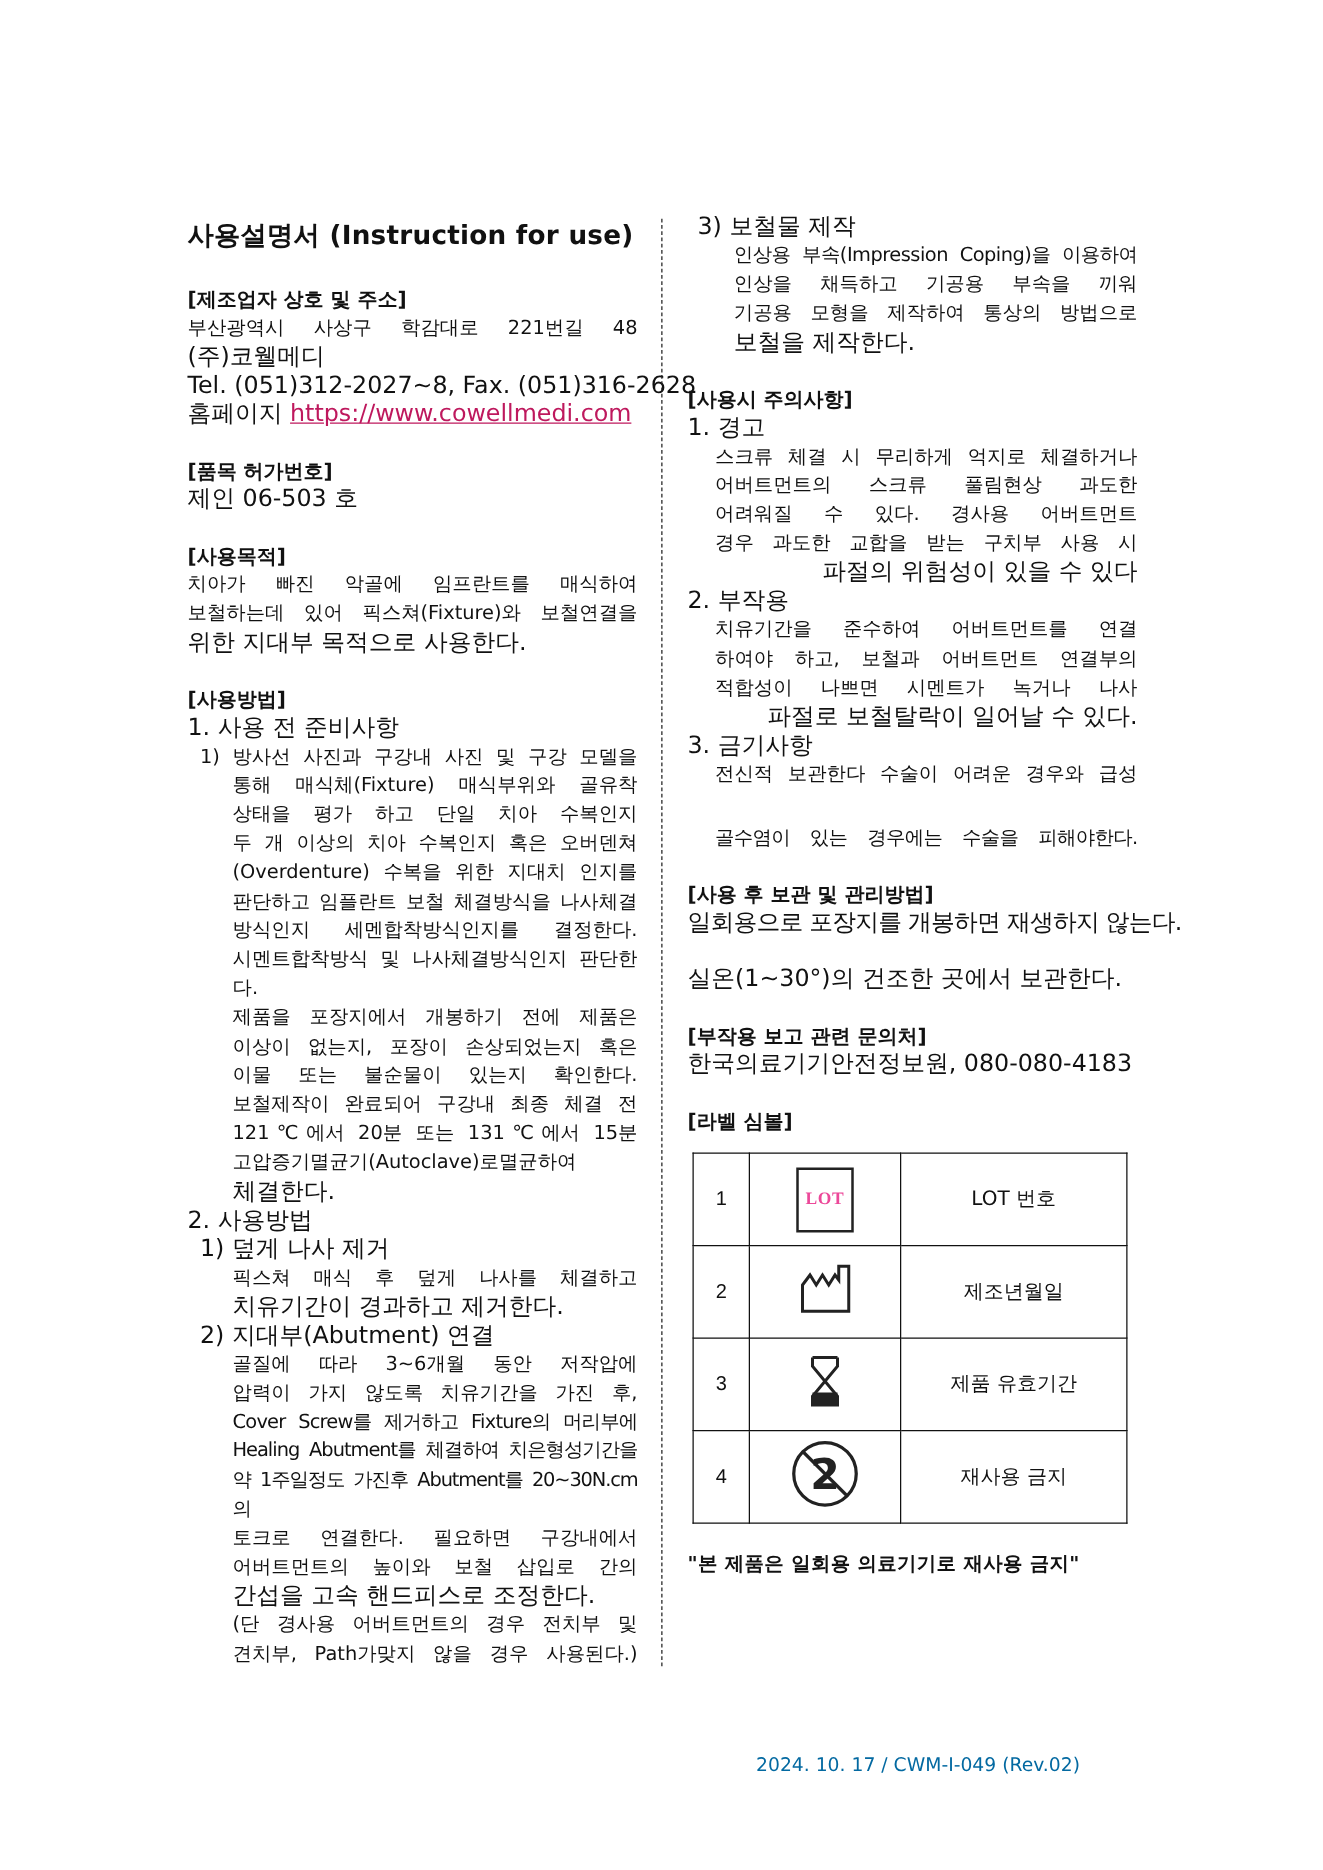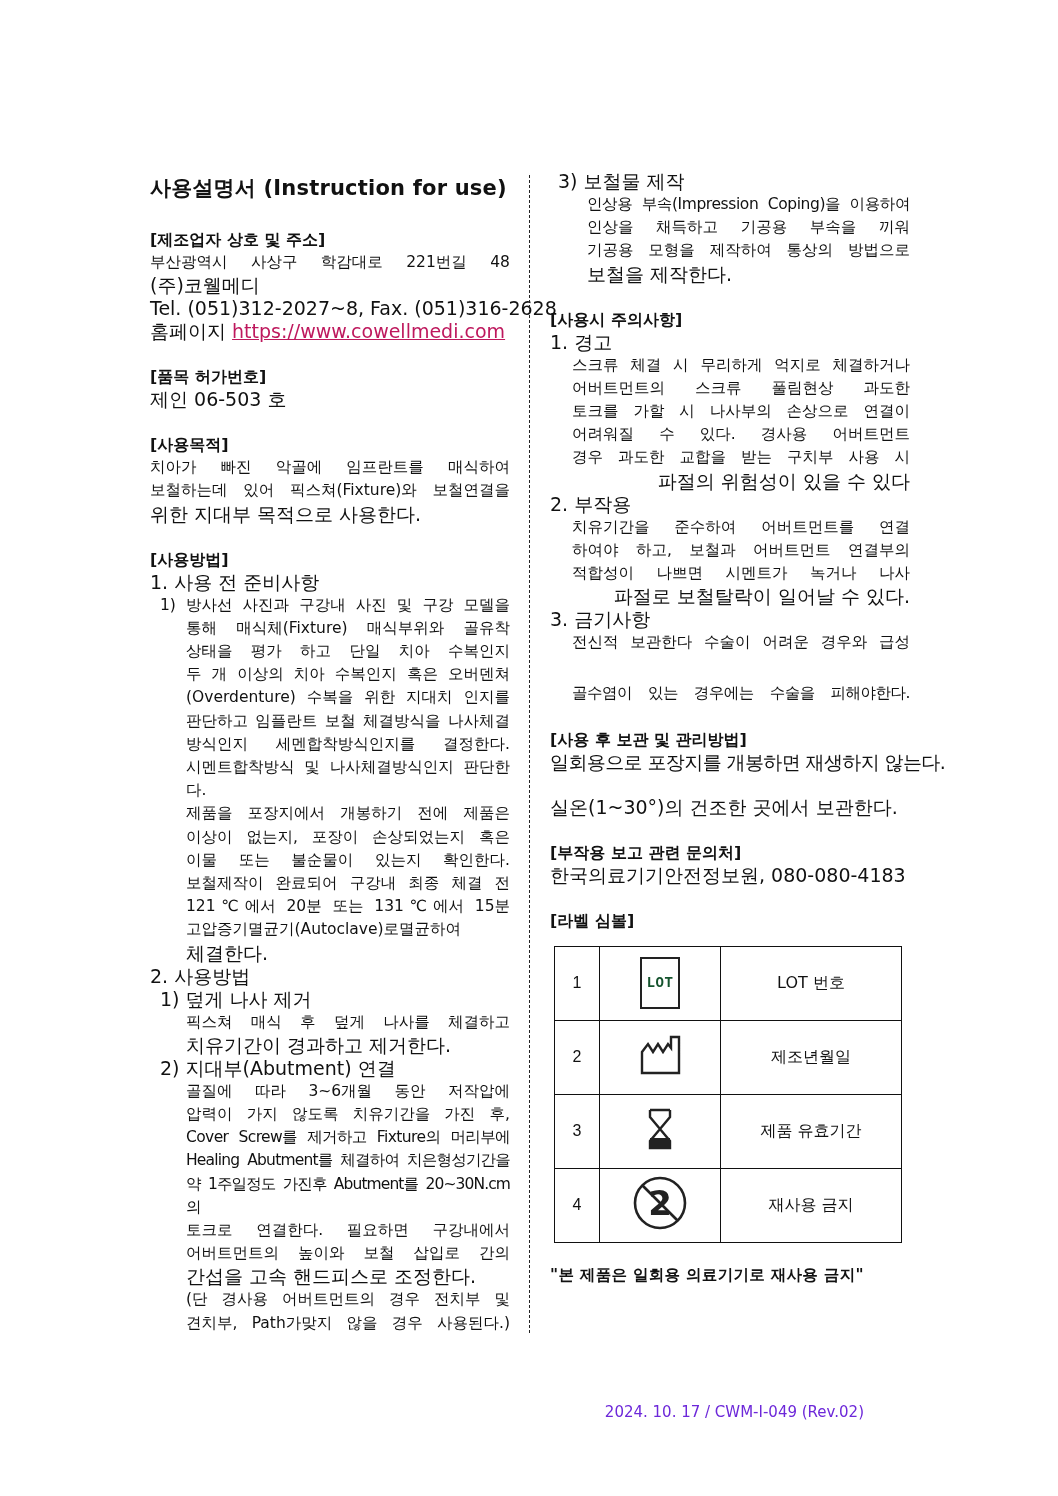--- a/index.html
+++ b/index.html
@@ -87,40 +87,40 @@
       font-family: "Liberation Sans", sans-serif;
       font-size: 16px;
     }
     .sym-table td.num { width: 42px; }
     .sym-table td.icon { width: 118px; }
     .sym-table td.desc { font-family: "DejaVu Sans", sans-serif; font-size: 16px; }
     .lot-icon {
       display: inline-block;
       border: 2.2px solid #222;
       padding: 16px 5px;
-      font-family: Liberation Mono, monospace;
+      font-family: Liberation Serif, serif;
       font-weight: bold;
       font-size: 14px;
       letter-spacing: 0.5px;
-      color: #14532d;
+      color: #ec4899;
     }
     .quote-note {
       font-size: 15.5px;
       font-weight: bold;
       margin-top: 20px;
       line-height: 24px;
       letter-spacing: 0.3px;
     }
     .footer {
       position: absolute;
       right: 152px;
       top: 1401px;
       font-size: 15px;
       line-height: 22px;
-      color: #6d28d9;
+      color: #0369a1;
     }
   </style>
 </head>
 <body>
 
 <div class="page">
 
   <div class="col col-left">
     <div class="doc-title">사용설명서 (Instruction for use)</div>
 
@@ -193,21 +193,20 @@
       <div class="just ind-r2">인상을 채득하고 기공용 부속을 끼워</div>
       <div class="just ind-r2">기공용 모형을 제작하여 통상의 방법으로</div>
       <div class="line ind-r2">보철을 제작한다.</div>
     </div>
 
     <div class="section">
       <div class="sec-head">[사용시 주의사항]</div>
       <div class="line">1. 경고</div>
       <div class="just ind-r3">스크류 체결 시 무리하게 억지로 체결하거나</div>
       <div class="just ind-r3">어버트먼트의 스크류 풀림현상 과도한</div>
-      <div class="just ind-r3">토크를 가할 시 나사부의 손상으로 연결이</div>
       <div class="just ind-r3">어려워질 수 있다. 경사용 어버트먼트</div>
       <div class="just ind-r3">경우 과도한 교합을 받는 구치부 사용 시</div>
       <div class="line ind-r3">파절의 위험성이 있을 수 있다</div>
       <div class="line">2. 부작용</div>
       <div class="just ind-r3">치유기간을 준수하여 어버트먼트를 연결</div>
       <div class="just ind-r3">하여야 하고, 보철과 어버트먼트 연결부의</div>
       <div class="just ind-r3">적합성이 나쁘면 시멘트가 녹거나 나사</div>
       <div class="line ind-r3">파절로 보철탈락이 일어날 수 있다.</div>
       <div class="line">3. 금기사항</div>
       <div class="just ind-r3">전신적 보관한다 수술이 어려운 경우와 급성</div>

